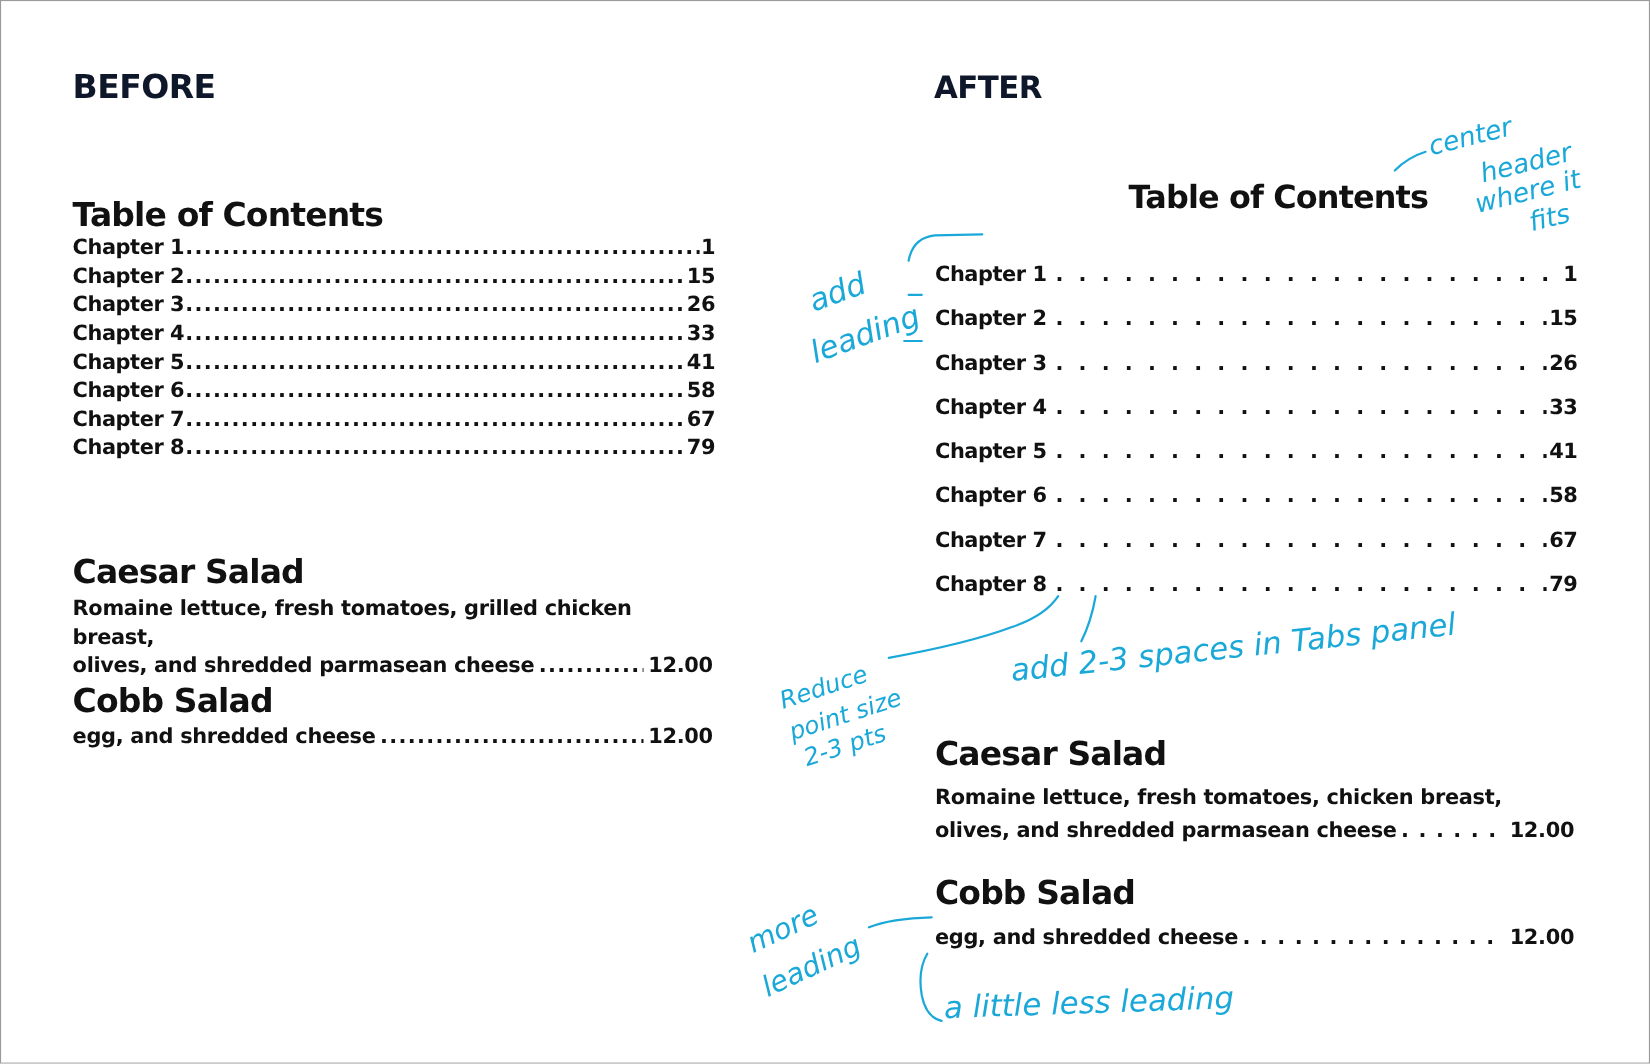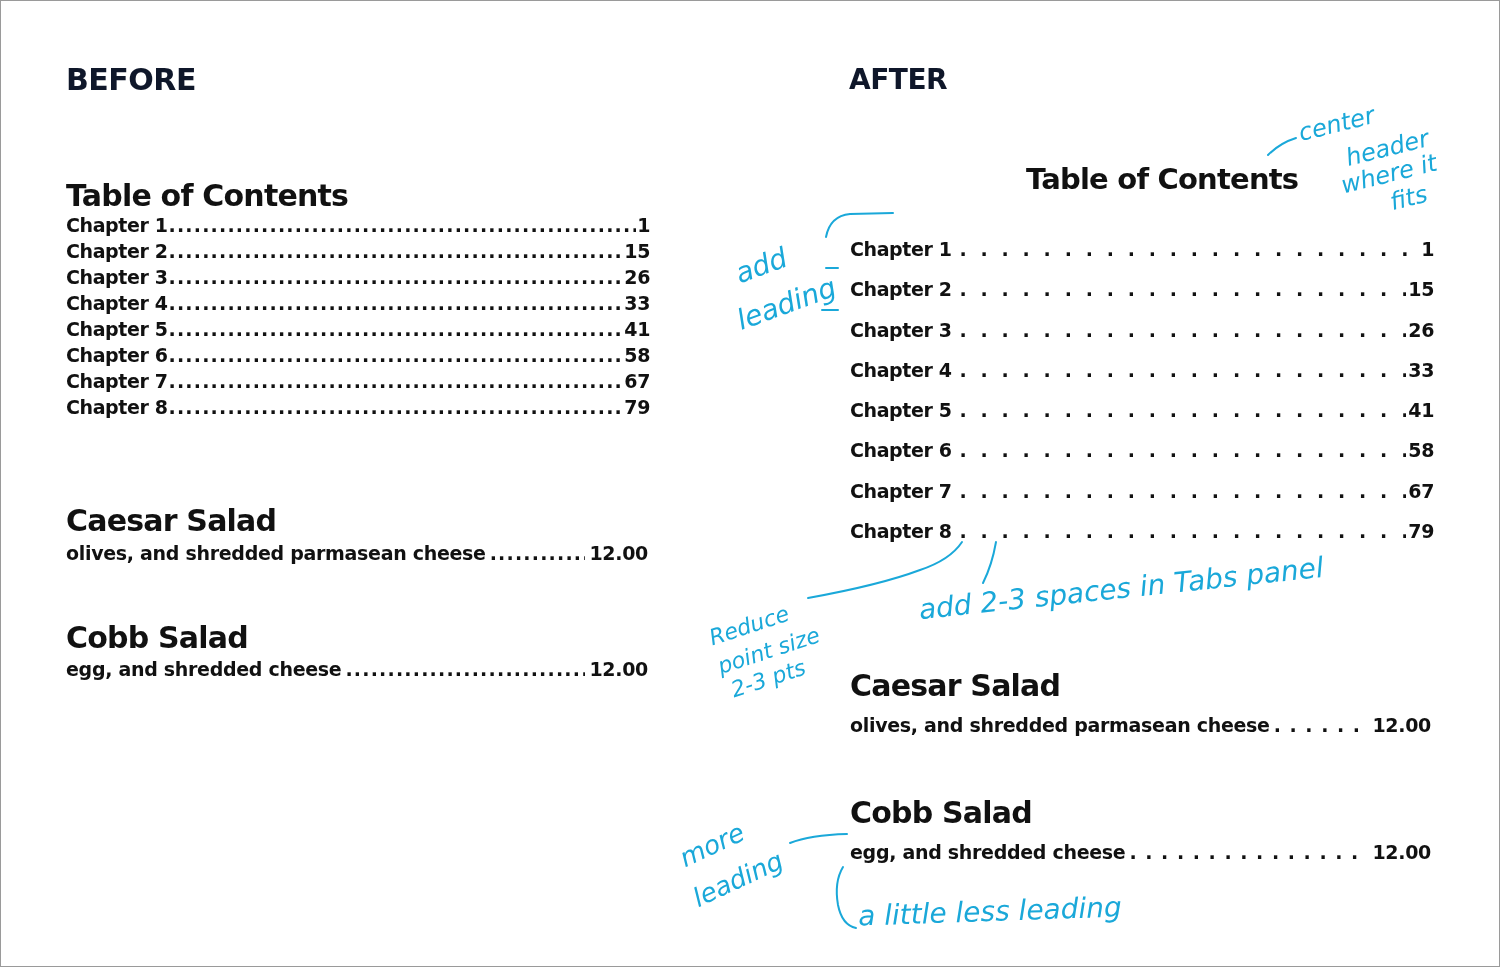--- a/index.html
+++ b/index.html
@@ -122,20 +122,21 @@
     </div>
   <div class="toc-row-b">
       <span>Chapter 8</span>
       <span class="leader"></span>
       <span>79</span>
     </div>
 </div>
 
 <div class="dish-title" style="left:66px; top:503px;">Caesar Salad</div>
 <div class="dish-desc" style="left:66px; top:540px; width:582px; line-height:26px;">
+  <div>Romaine lettuce, fresh tomatoes, grilled chicken breast,</div>
   <div class="dish-line">
       <span>olives, and shredded parmasean cheese</span>
       <span class="leader"></span>
       <span>12.00</span>
     </div>
 </div>
 
 <div class="dish-title" style="left:66px; top:620px;">Cobb Salad</div>
 <div class="dish-desc" style="left:66px; top:656px; width:582px; line-height:26px;">
   <div class="dish-line">
@@ -186,20 +187,21 @@
     </div>
   <div class="toc-row-a">
       <span>Chapter 8</span>
       <span class="leader"></span>
       <span>79</span>
     </div>
 </div>
 
 <div class="dish-title" style="left:850px; top:668px;">Caesar Salad</div>
 <div class="dish-desc" style="left:850px; top:710px; width:581px; line-height:30px;">
+  <div>Romaine lettuce, fresh tomatoes, chicken breast,</div>
   <div class="dish-line">
       <span>olives, and shredded parmasean cheese</span>
       <span class="leader spaced"></span>
       <span>12.00</span>
     </div>
 </div>
 
 <div class="dish-title" style="left:850px; top:795px;">Cobb Salad</div>
 <div class="dish-desc" style="left:850px; top:838px; width:581px; line-height:29px;">
   <div class="dish-line">

